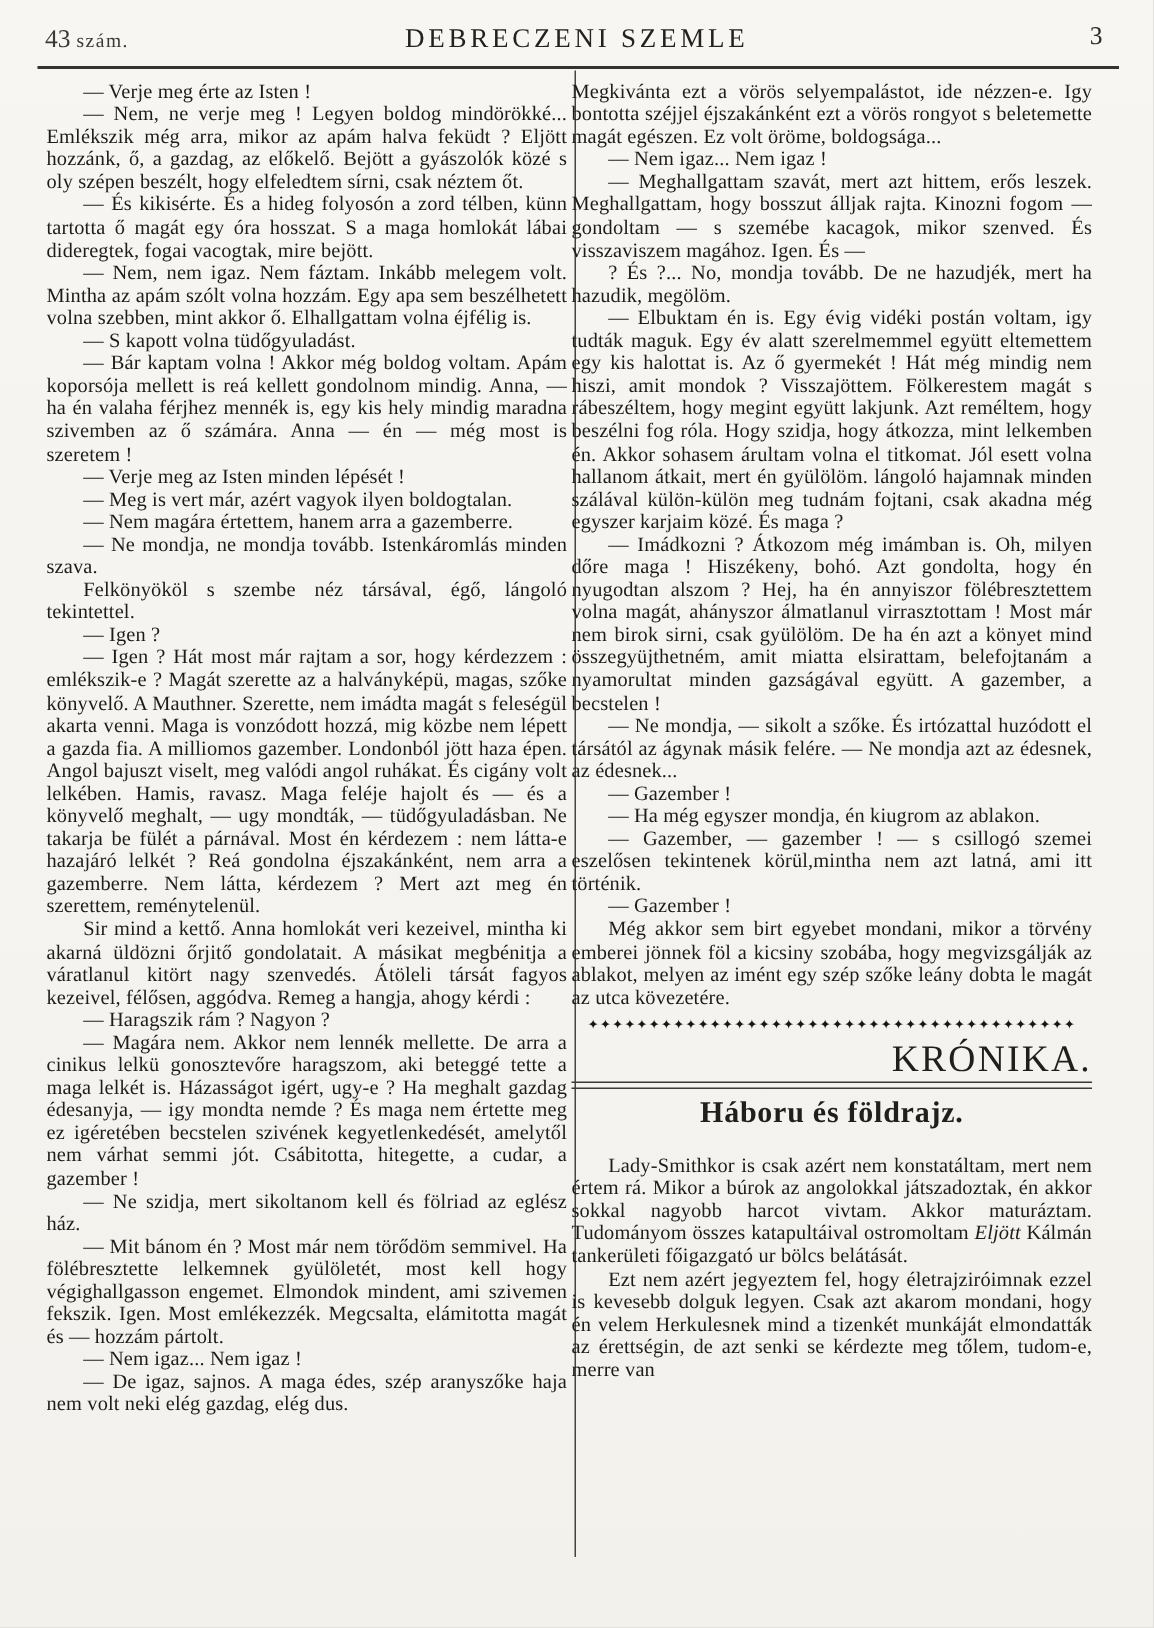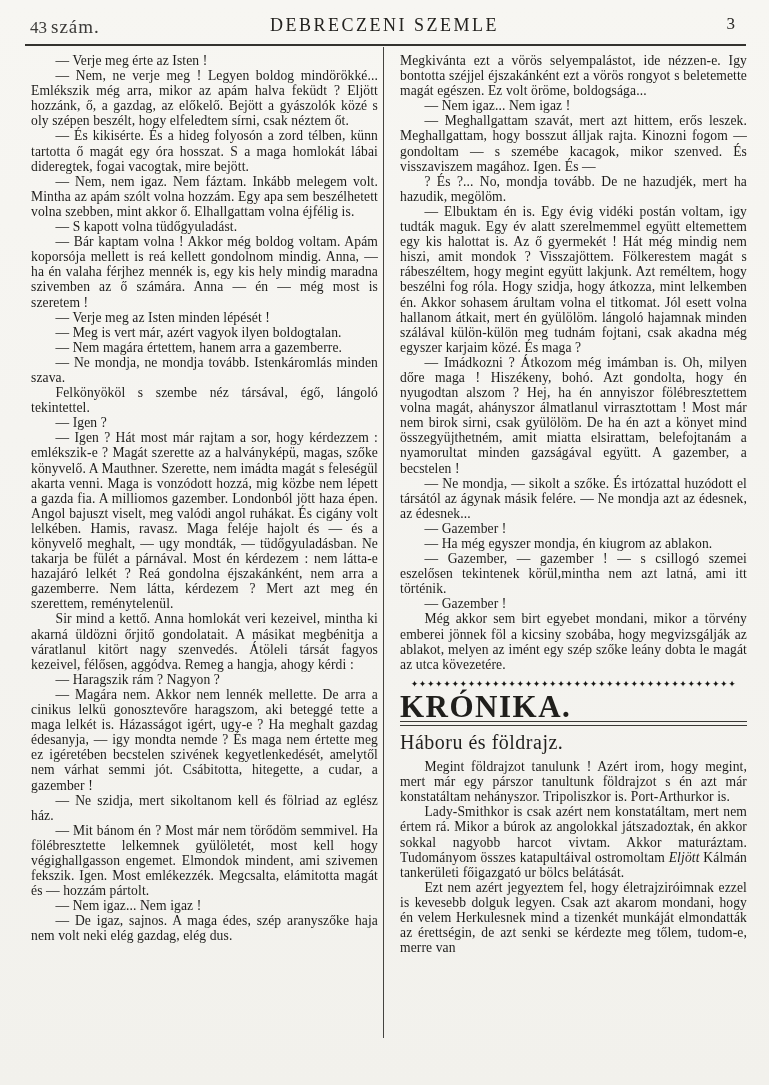--- a/index.html
+++ b/index.html
@@ -7,39 +7,39 @@
     position:relative;
     width:769px;height:1085px;
     margin:0 auto;
     background:linear-gradient(180deg,#f7f6f2 0%,#f4f3ef 60%,#f2f1ec 100%);
     font-family:"Liberation Serif",serif;
     color:#1d1c1a;
     overflow:hidden;
   }
   .issue{position:absolute;left:30px;top:16px;color:#3b3a38;}
   .issue-no{font-size:17px;}
-  .issue-word{font-size:19px;letter-spacing:1px;}
+  .issue-word{font-size:13px;letter-spacing:1px;}
   .masthead{position:absolute;left:0;right:0;top:15px;text-align:center;
     font-size:18px;letter-spacing:2.5px;color:#23221f;}
   .pageno{position:absolute;right:34px;top:14px;font-size:17px;color:#2a2926;}
   .header-rule{position:absolute;left:25px;right:23px;top:44px;height:2px;background:#34332f;}
   .col-divider{position:absolute;left:383px;top:47px;width:1px;height:991px;background:#454440;}
   .col{position:absolute;top:53px;width:347px;font-size:13.6px;line-height:15.1px;
     text-align:justify;letter-spacing:0.1px;}
   .col-left{left:31px;}
-  .col-right{left:400px;}
+  .col-right{left:381px;}
   .col p{margin:0;text-indent:1.8em;}
   .col p.noind{text-indent:0;}
   .ornament{margin-top:6px;text-align:center;white-space:nowrap;overflow:hidden;
     font-family:"DejaVu Sans",sans-serif;font-size:9px;letter-spacing:0.6px;
     line-height:12px;color:#171613;text-indent:0;}
-  .kronika-heading{margin:9px 0 7px;text-align:left;font-size:31px;font-weight:bold;
+  .kronika-heading{margin:9px 0 7px;text-align:right;font-size:25px;font-weight:normal;
     letter-spacing:1.5px;color:#201f1c;}
   .double-rule{height:3px;border-top:1px solid #3a3935;border-bottom:1px solid #3a3935;margin:0 0 9px;}
-  .article-title{margin:4px 0 9px;text-align:left;font-size:20px;font-weight:normal;
+  .article-title{margin:4px 0 19px;text-align:center;font-size:20px;font-weight:bold;
     letter-spacing:0.5px;color:#201f1c;}
   .italic{font-style:italic;}
 </style>
 </head>
 <body>
 
 <div class="page">
 
   <div class="issue">
     <span class="issue-no">43</span>
@@ -86,18 +86,17 @@
     <p>— Gazember, — gazember&nbsp;! — s csillogó szemei eszelősen tekintenek körül,mintha nem azt latná, ami itt történik.</p>
     <p>— Gazember&nbsp;!</p>
     <p>Még akkor sem birt egyebet mondani, mikor a törvény emberei jönnek föl a kicsiny szobába, hogy megvizsgálják az ablakot, melyen az imént egy szép szőke leány dobta le magát az utca kövezetére.</p>
 
     <div class="ornament">✦✦✦✦✦✦✦✦✦✦✦✦✦✦✦✦✦✦✦✦✦✦✦✦✦✦✦✦✦✦✦✦✦✦✦✦✦✦✦✦</div>
 
     <h2 class="kronika-heading">KRÓNIKA.</h2>
     <div class="double-rule"></div>
     <h3 class="article-title">Háboru és földrajz.</h3>
 
-    <p>Megint földrajzot tanulunk&nbsp;! Azért irom, hogy megint, mert már egy párszor tanultunk földrajzot s én azt már konstatáltam nehányszor. Tripoliszkor is. Port-Arthurkor is.</p>
     <p><span>Lady-Smithkor is csak azért nem konstatáltam, mert nem értem rá. Mikor a búrok az angolokkal játszadoztak, én akkor sokkal nagyobb harcot vivtam. Akkor maturáztam. Tudományom összes katapultáival ostromoltam </span><span class="italic">Eljött</span><span> Kálmán tankerületi főigazgató ur bölcs belátását.</span></p>
     <p>Ezt nem azért jegyeztem fel, hogy életrajziróimnak ezzel is kevesebb dolguk legyen. Csak azt akarom mondani, hogy én velem Herkulesnek mind a tizenkét munkáját elmondatták az érettségin, de azt senki se kérdezte meg tőlem, tudom-e, merre van</p>
   </div>
 
 </div>
 
 </body></html>

